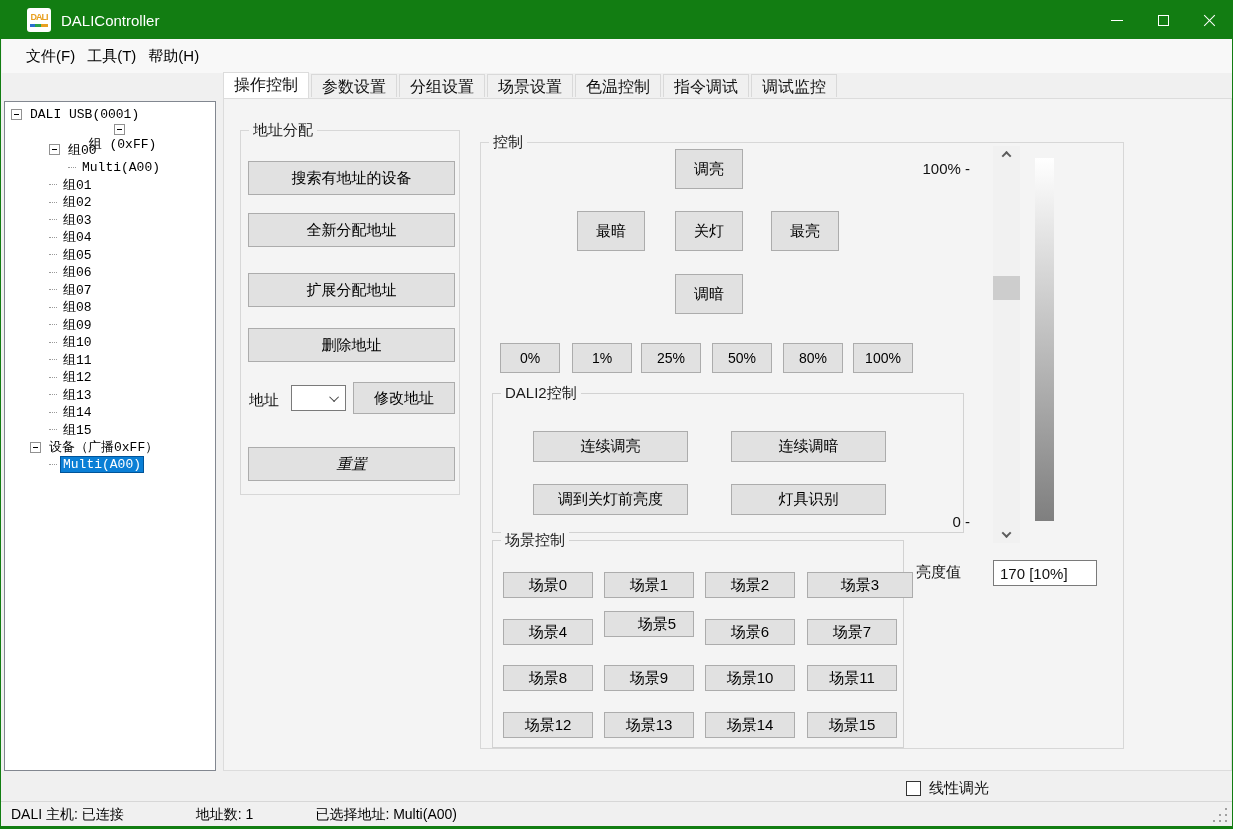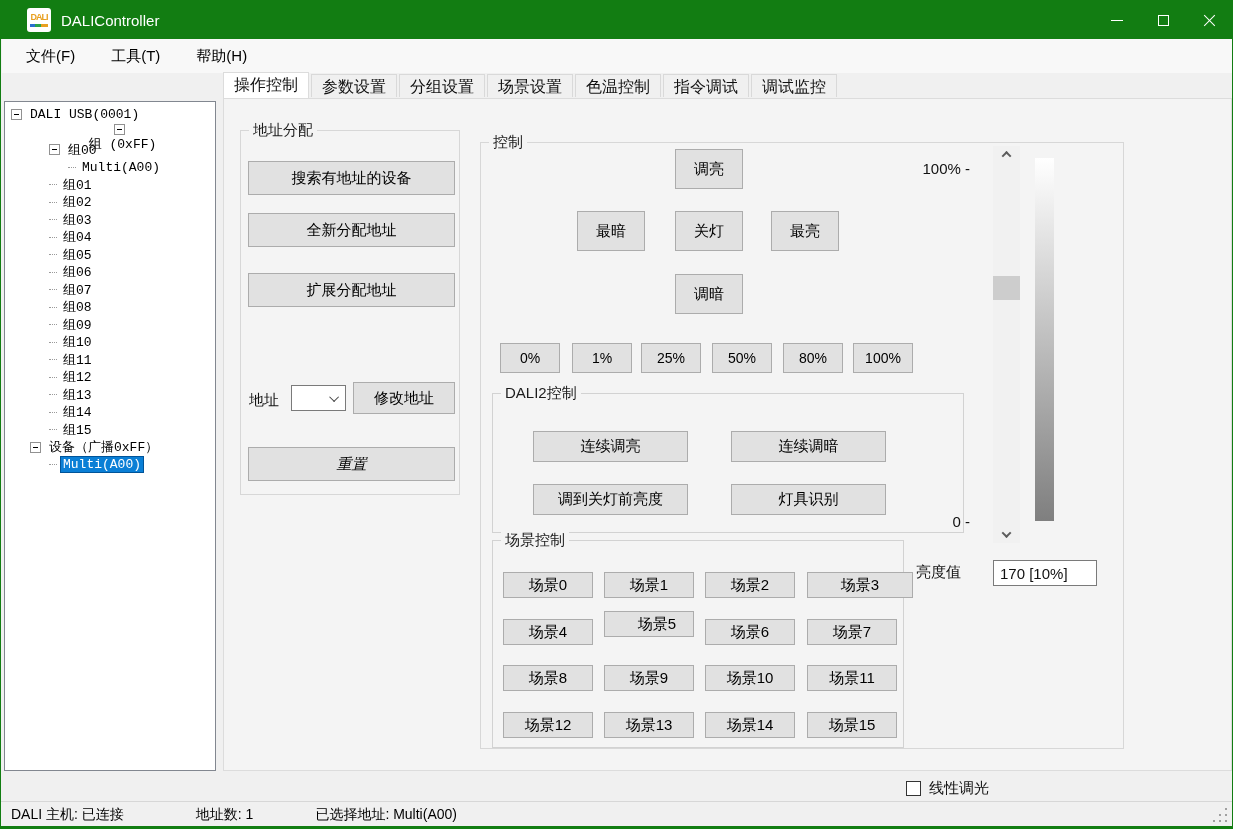--- a/index.html
+++ b/index.html
@@ -21,21 +21,21 @@
   .winbtn { width:46px; height:38px; display:flex; align-items:center; justify-content:center; position:relative; }
   .glyph-min { width:12px; height:1px; background:#fff; }
   .glyph-max { width:11px; height:11px; border:1px solid #fff; }
   .glyph-close { width:13px; height:13px; position:relative; }
   .glyph-close::before,.glyph-close::after { content:''; position:absolute; left:-1px; top:6px; width:15px; height:1px; background:#fff; }
   .glyph-close::before { transform:rotate(45deg); }
   .glyph-close::after  { transform:rotate(-45deg); }
 
   
   .menubar { position:absolute; left:1px; top:38px; width:1231px; height:34px; background:#f8f8f8;
-             display:flex; align-items:center; padding-left:18px; gap:24px; }
+             display:flex; align-items:center; padding-left:18px; }
   .menu-item { font-size:15px; padding:3px 6px; color:#000; }
 
   
   .treepanel { position:absolute; left:3px; top:100px; width:212px; height:670px; background:#fff;
                border:1px solid #828790; overflow:hidden; padding-top:4px;
                font-family:"Liberation Mono","DejaVu Sans Mono",monospace; font-size:13px; }
   .tree-row { height:17.5px; display:flex; align-items:center; white-space:nowrap; }
   .expander { flex:0 0 11px; width:11px; height:11px; border:1px solid #919191; background:#fff;
               position:relative; margin-right:6px; }
   .expander::after { content:''; position:absolute; left:2px; right:2px; top:4px; height:1px; background:#000; }
@@ -229,20 +229,21 @@
       <span class="addr-row-label">地址</span>
       <div class="combo">
         <span></span>
         <span class="chev down"></span>
       </div>
       <button class="win-btn" style="left:112px; top:251px; width:102px; height:32px;">修改地址</button>
       <button class="win-btn" style="left:7px; top:316px; width:207px; height:34px;font-style:italic;">重置</button>
     <button class="win-btn" style="left: 7px; top: 30px; width: 207px; height: 34px;">搜索有地址的设备</button>
         <button class="win-btn" style="left: 7px; top: 82px; width: 207px; height: 34px;">全新分配地址</button>
         <button class="win-btn" style="left: 7px; top: 142px; width: 207px; height: 34px;">扩展分配地址</button>
+        <button class="win-btn" style="left: 7px; top: 197px; width: 207px; height: 34px;">删除地址</button>
       </div>
 
     <div class="groupbox" style="left:256px; top:43px; width:644px; height:607px;">
       <div class="gb-title">控制</div>
 
       <button class="win-btn" style="left:194px; top:6px; width:68px; height:40px;">调亮</button>
       <button class="win-btn" style="left:96px; top:68px; width:68px; height:40px;">最暗</button>
       <button class="win-btn" style="left:194px; top:68px; width:68px; height:40px;">关灯</button>
       <button class="win-btn" style="left:290px; top:68px; width:68px; height:40px;">最亮</button>
       <button class="win-btn" style="left:194px; top:131px; width:68px; height:40px;">调暗</button>

